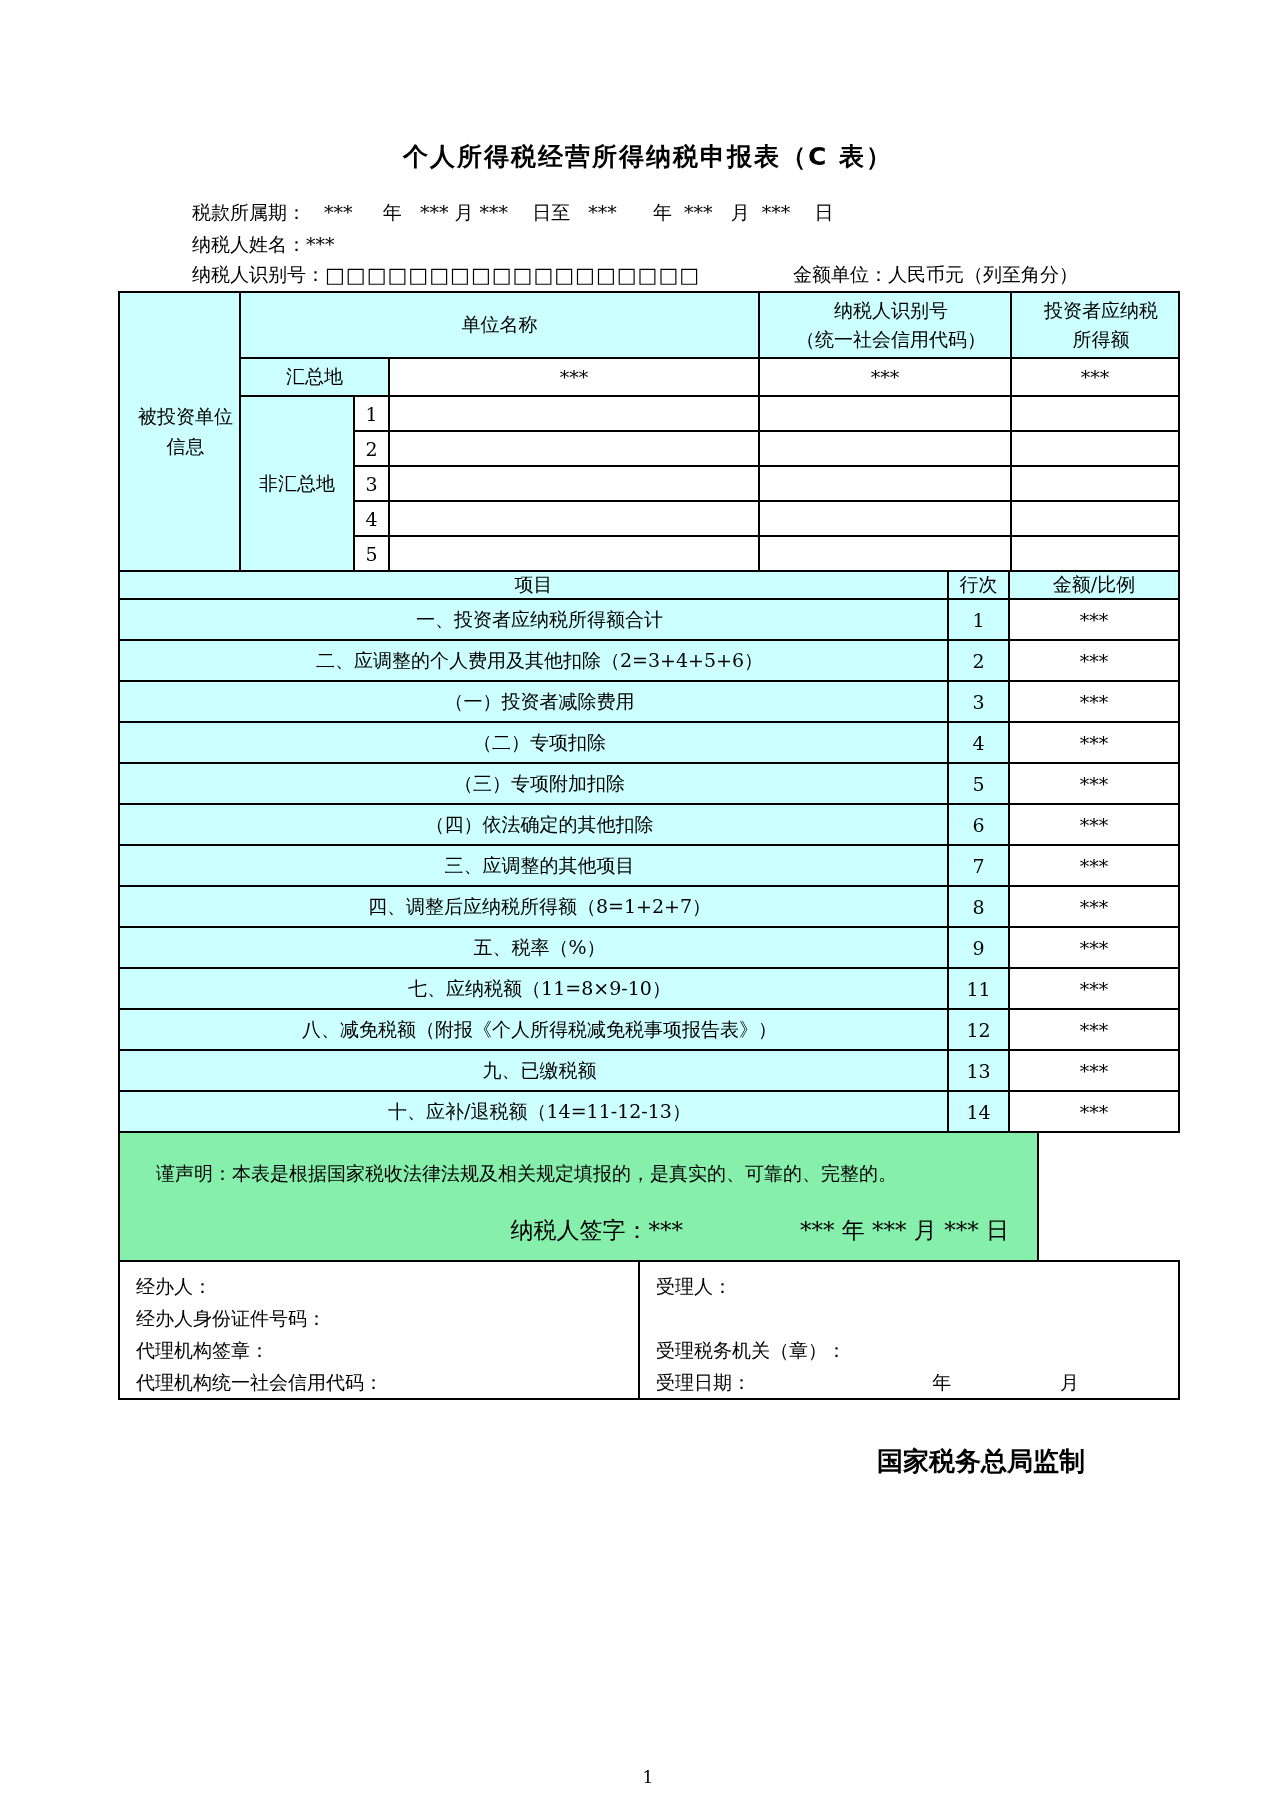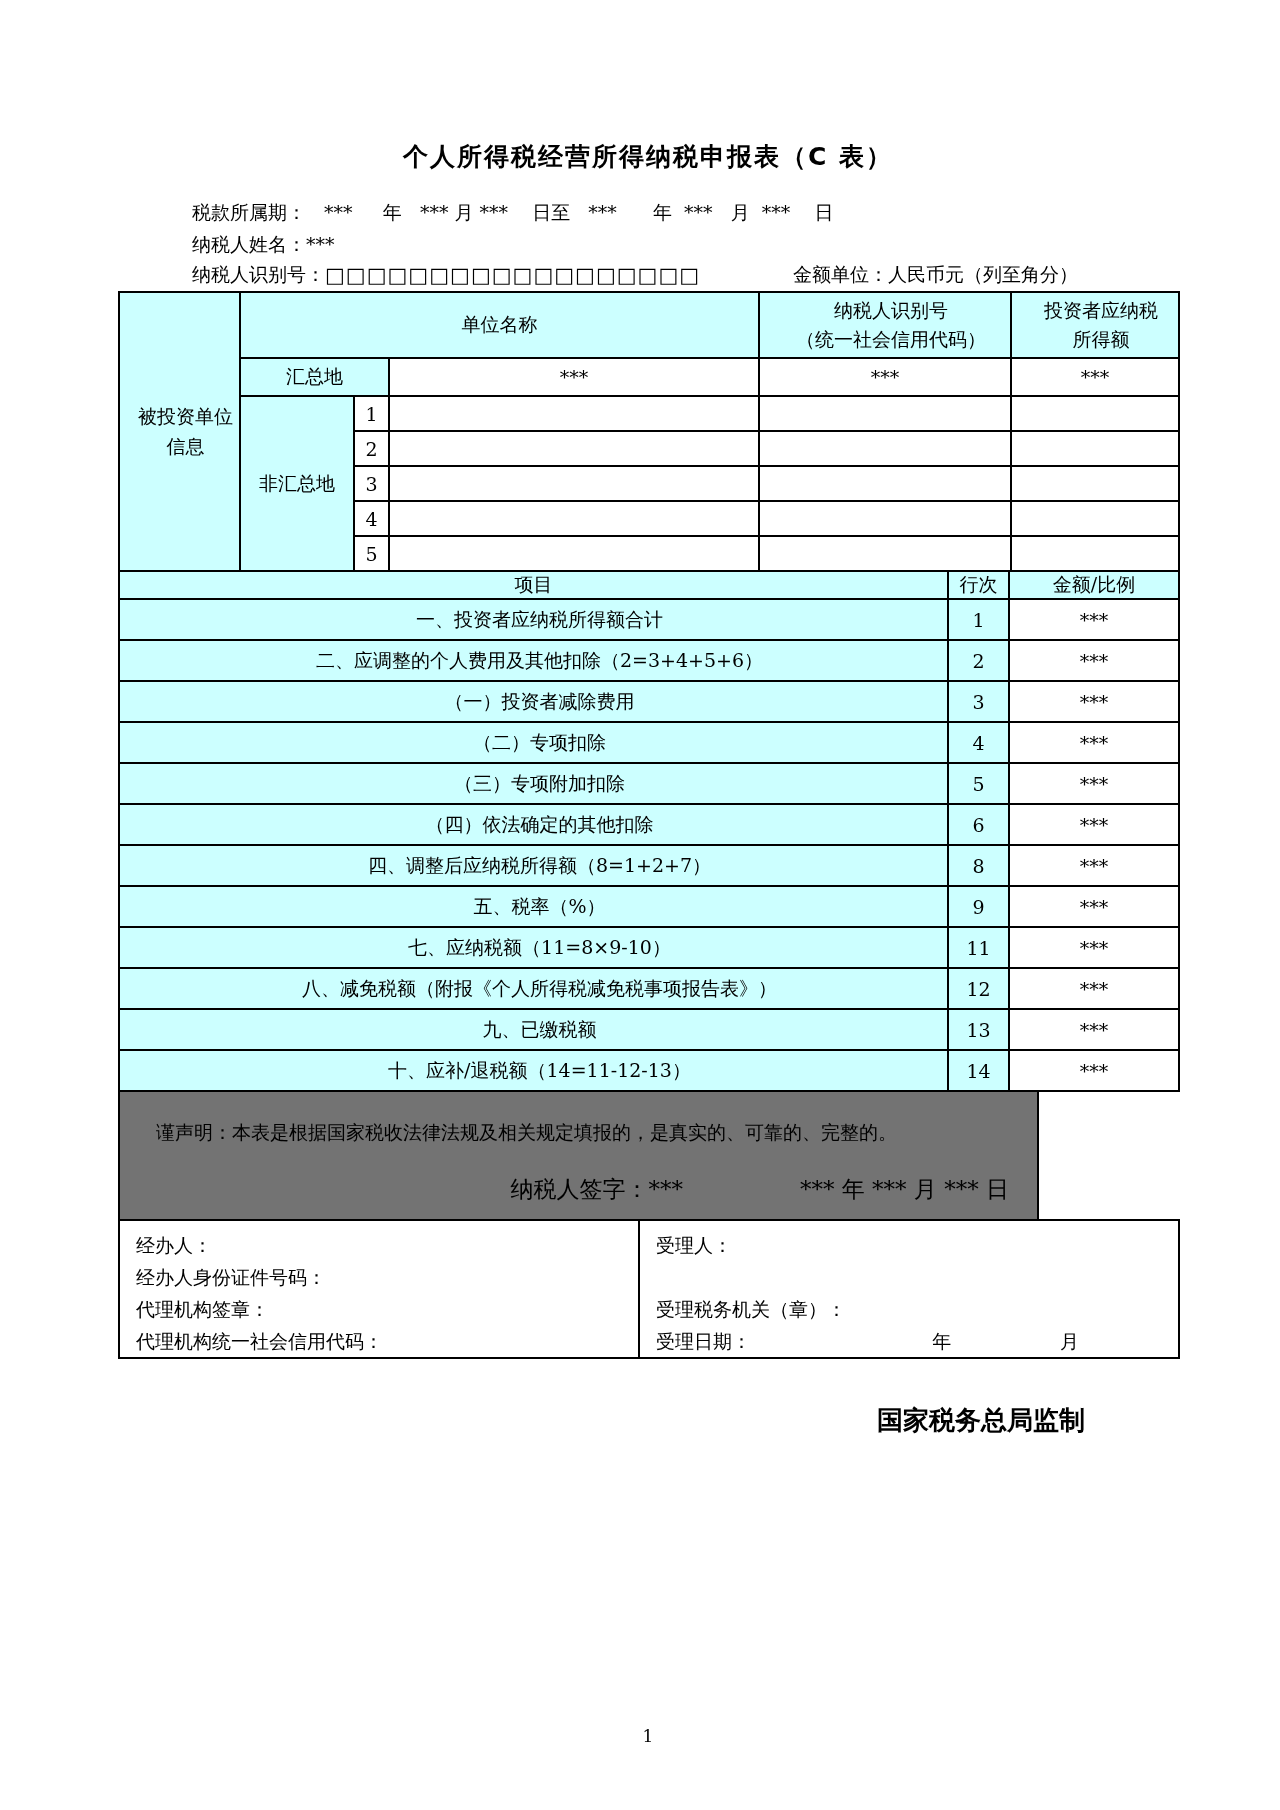--- a/index.html
+++ b/index.html
@@ -63,21 +63,21 @@
   td.label  { text-align: left; padding-left: 12px; }
 
   .stack { margin-top: -2px; }
 
   .decl {
     width: 921px;
     height: 131px;
     border: 2px solid #000;
     margin-top: -2px;
     position: relative;
-    background: #737373;
+    background: #86efac;
   }
   .decl-text {
     padding: 28px 0 0 36px;
     font-size: 19px;
   }
   .sig {
     position: absolute;
     right: 28px;
     bottom: 14px;
     font-size: 23px;
@@ -213,20 +213,25 @@
             <td>***</td>
           </tr>
           <tr class="itrow">
             <td class="cy label">（三）专项附加扣除</td>
             <td class="cy">5</td>
             <td>***</td>
           </tr>
           <tr class="itrow">
             <td class="cy label">（四）依法确定的其他扣除</td>
             <td class="cy">6</td>
+            <td>***</td>
+          </tr>
+          <tr class="itrow">
+            <td class="cy label">三、应调整的其他项目</td>
+            <td class="cy">7</td>
             <td>***</td>
           </tr>
           <tr class="itrow">
             <td class="cy label">四、调整后应纳税所得额（8=1+2+7）</td>
             <td class="cy">8</td>
             <td>***</td>
           </tr>
           <tr class="itrow">
             <td class="cy label">五、税率（%）</td>
             <td class="cy">9</td>

